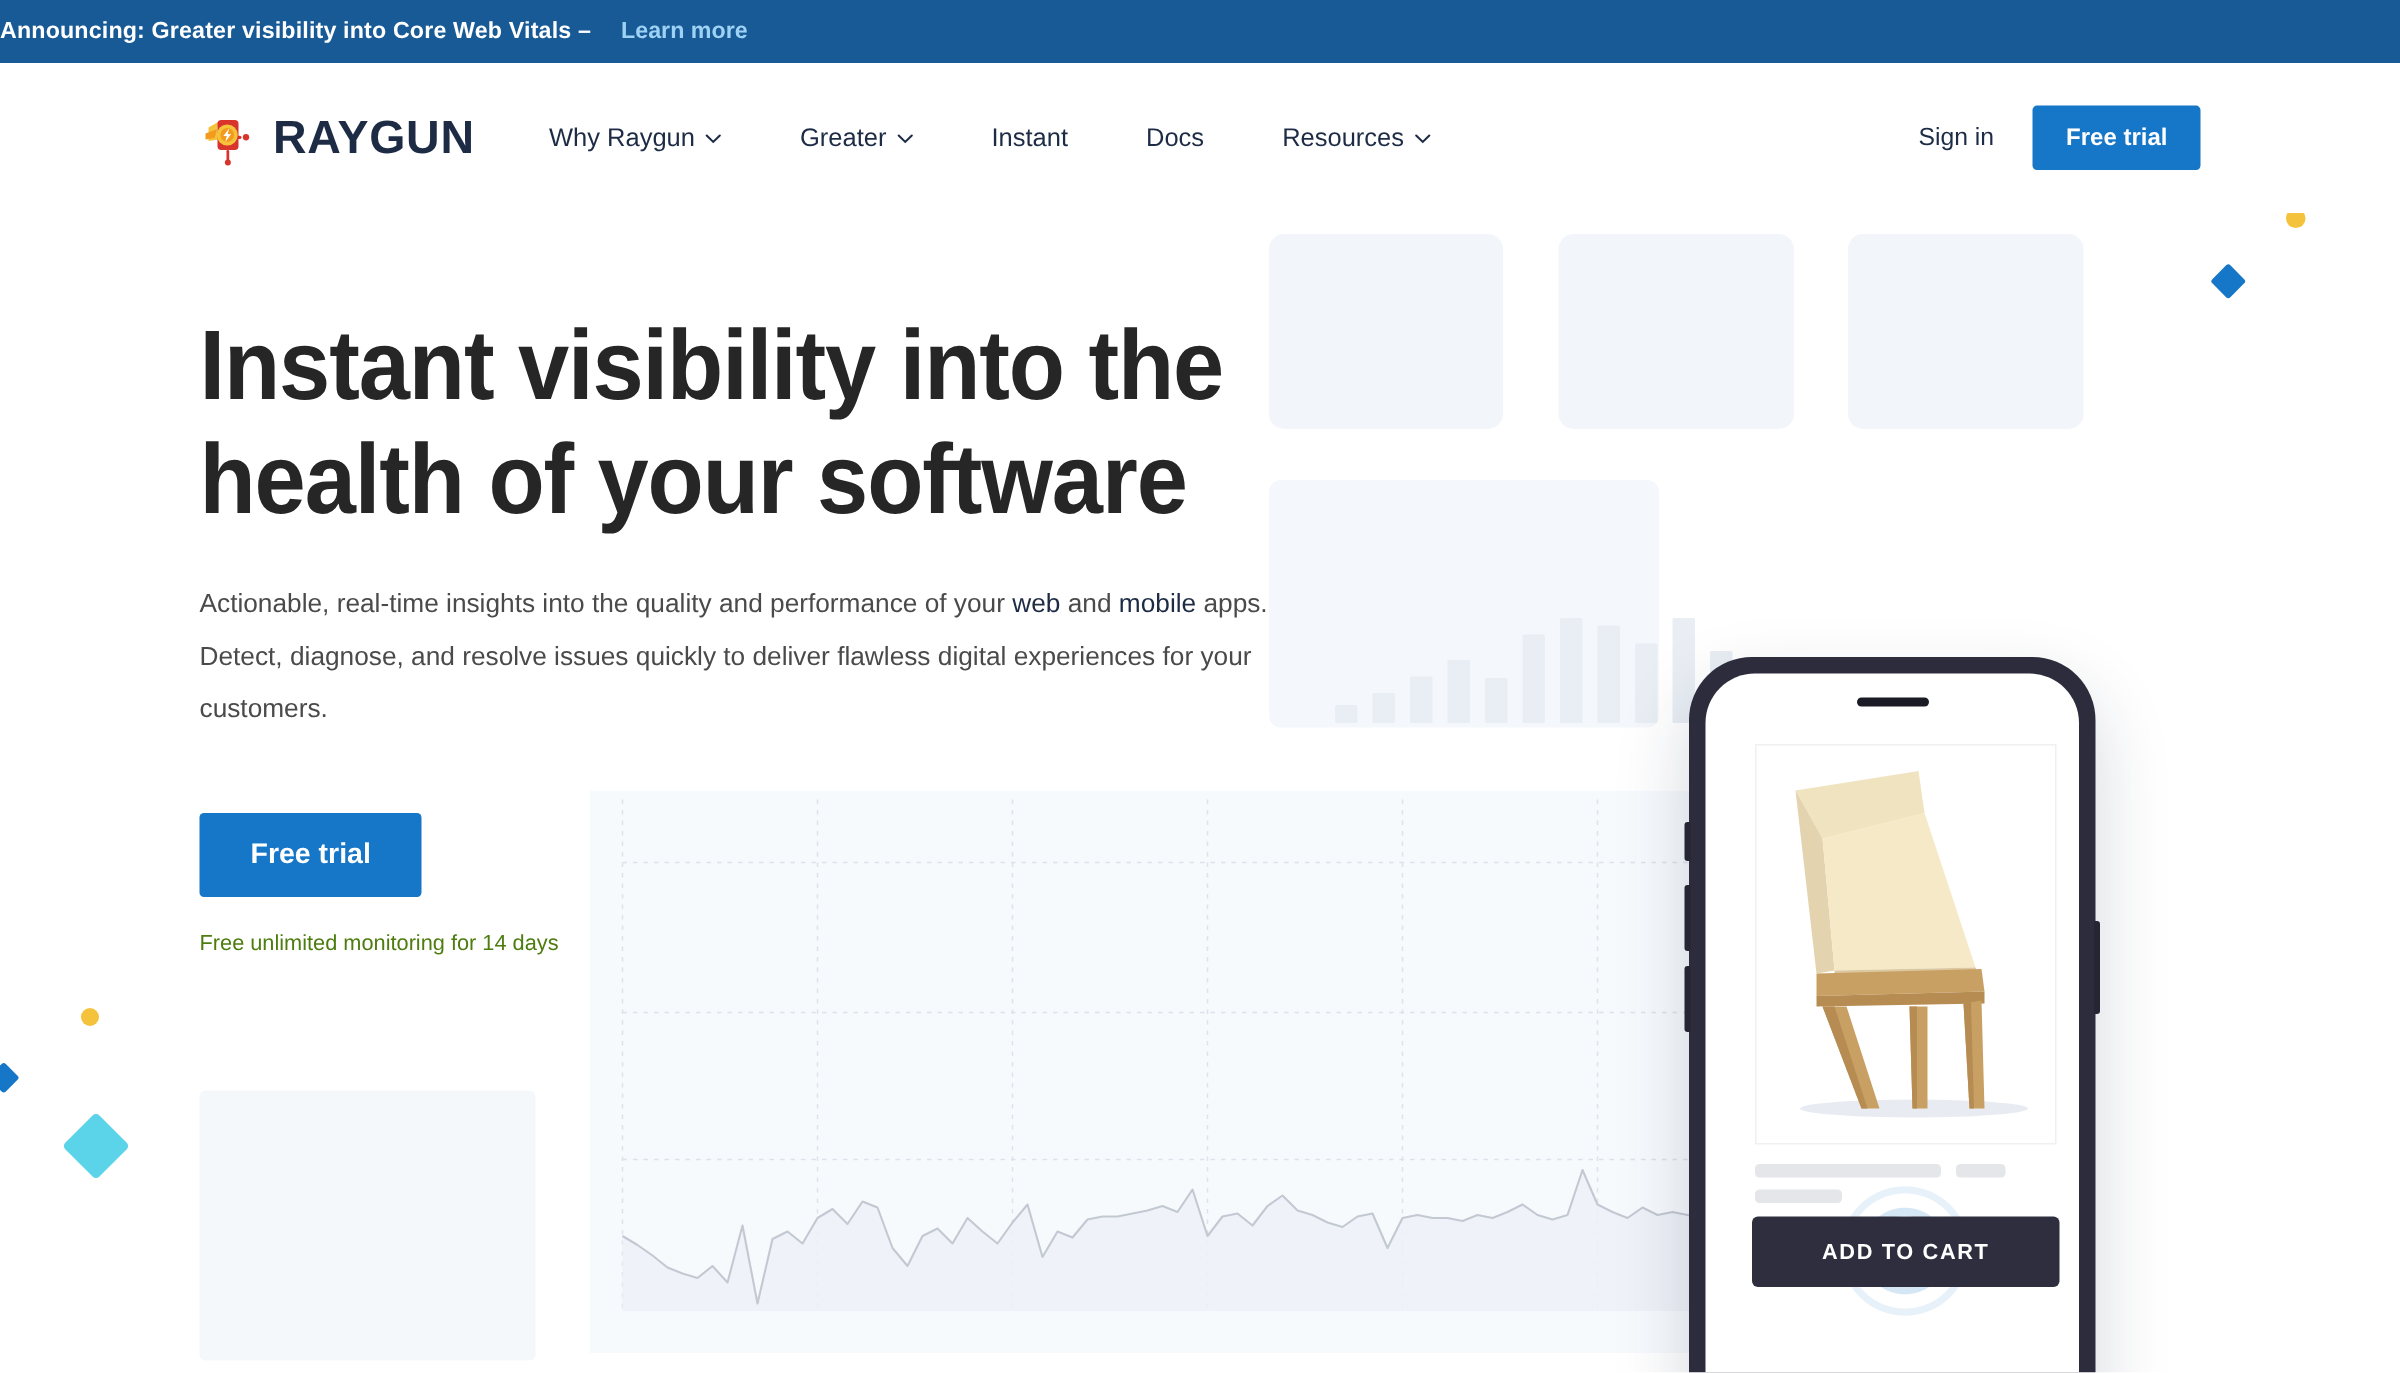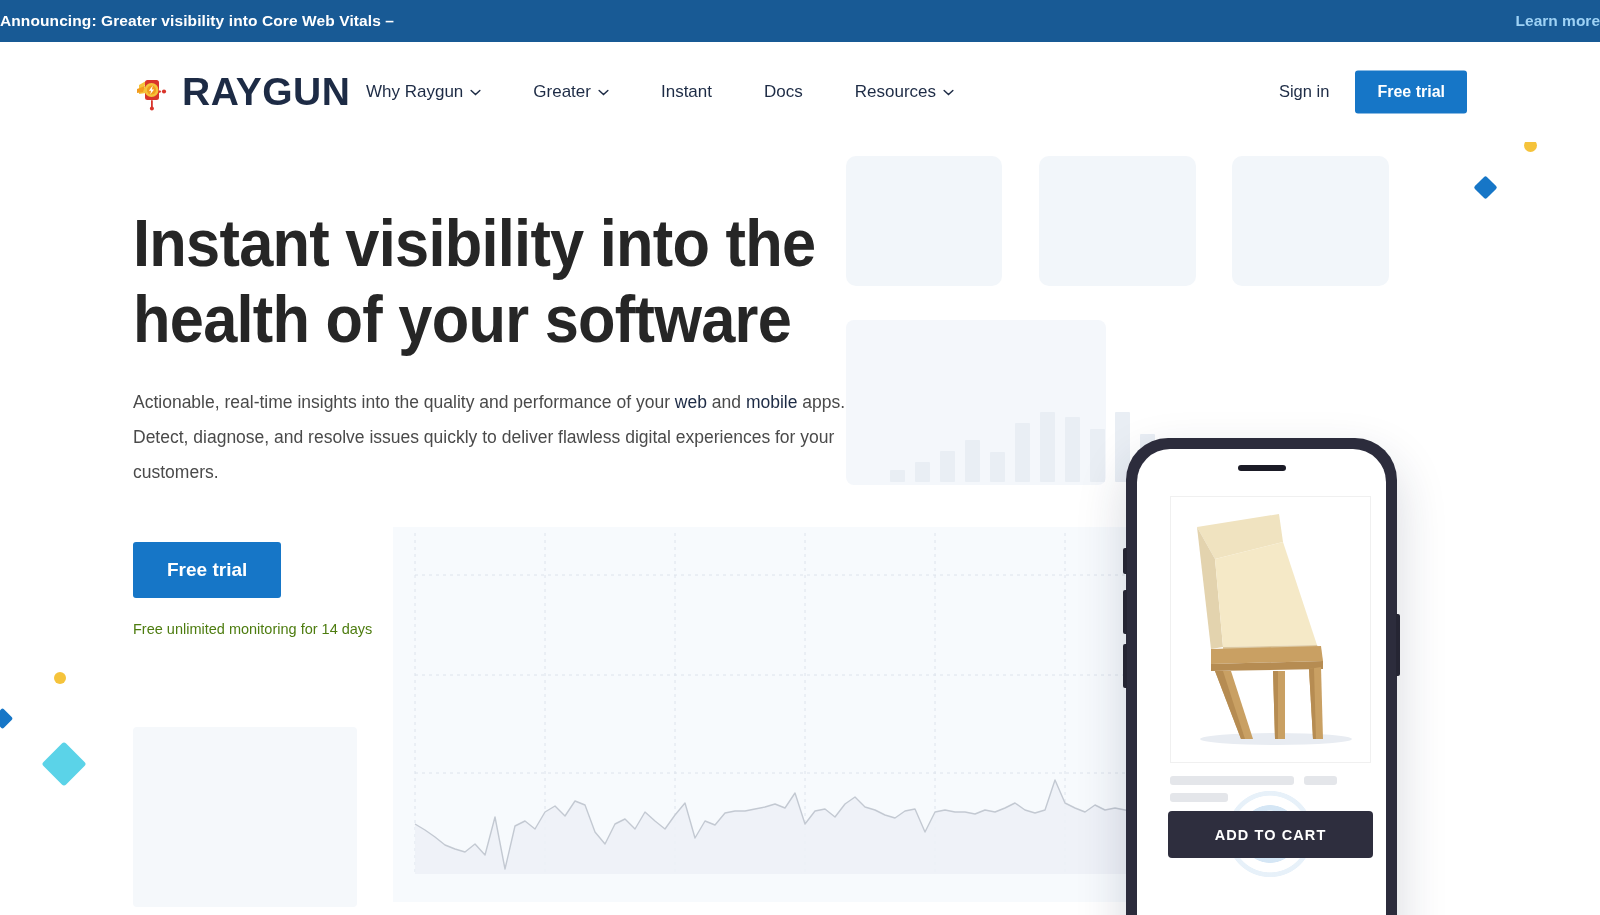--- a/index.html
+++ b/index.html
@@ -8,21 +8,21 @@
     font-family: "Liberation Sans", sans-serif;
     background: #ffffff;
     overflow: hidden;
   }
   .page { position: relative; width: 1600px; height: 915px; overflow: hidden; background:#fff; }
 
   
   .announce {
     position: absolute; top: 0; left: 0; width: 1600px; height: 42px;
     background: #185A95;
-    display: flex; align-items: center; justify-content: space-between;
+    display: flex; align-items: center; justify-content: flex-start;
     z-index: 40;
   }
   .announce-text {
     color: #ffffff; font-size: 15.5px; font-weight: 700; letter-spacing: .1px;
   }
   .announce-link {
     color: #9ED2F5; font-size: 15.5px; font-weight: 700; text-decoration: none;
     margin-left: 4px;
     padding-left: 16px;
   }
@@ -33,21 +33,21 @@
     background: #ffffff; z-index: 35;
     display: flex; align-items: center;
   }
   .logo-wrap {
     position: absolute; left: 133px; top: 50%; transform: translateY(-50%);
     display: flex; align-items: center; gap: 9px; text-decoration: none;
   }
   .logo-mark { width: 40px; height: 40px; display:block; }
   .logo-word {
     font-family: "Liberation Sans", sans-serif;
-    font-size: 39px; font-weight: 700; color: #1D2B45; letter-spacing: .5px;
+    font-size: 31px; font-weight: 700; color: #1D2B45; letter-spacing: .5px;
   }
 
   .nav { position: absolute; left: 366px; top: 50%; transform: translateY(-50%);
          display: flex; align-items: center; gap: 52px; }
   .nav-item {
     display: flex; align-items: center; gap: 7px;
     font-size: 17px; color: #1D2B45; font-weight: 400;
     text-decoration: none; cursor: pointer; white-space: nowrap;
   }
   .chev { width: 11px; height: 7px; display: block; }

